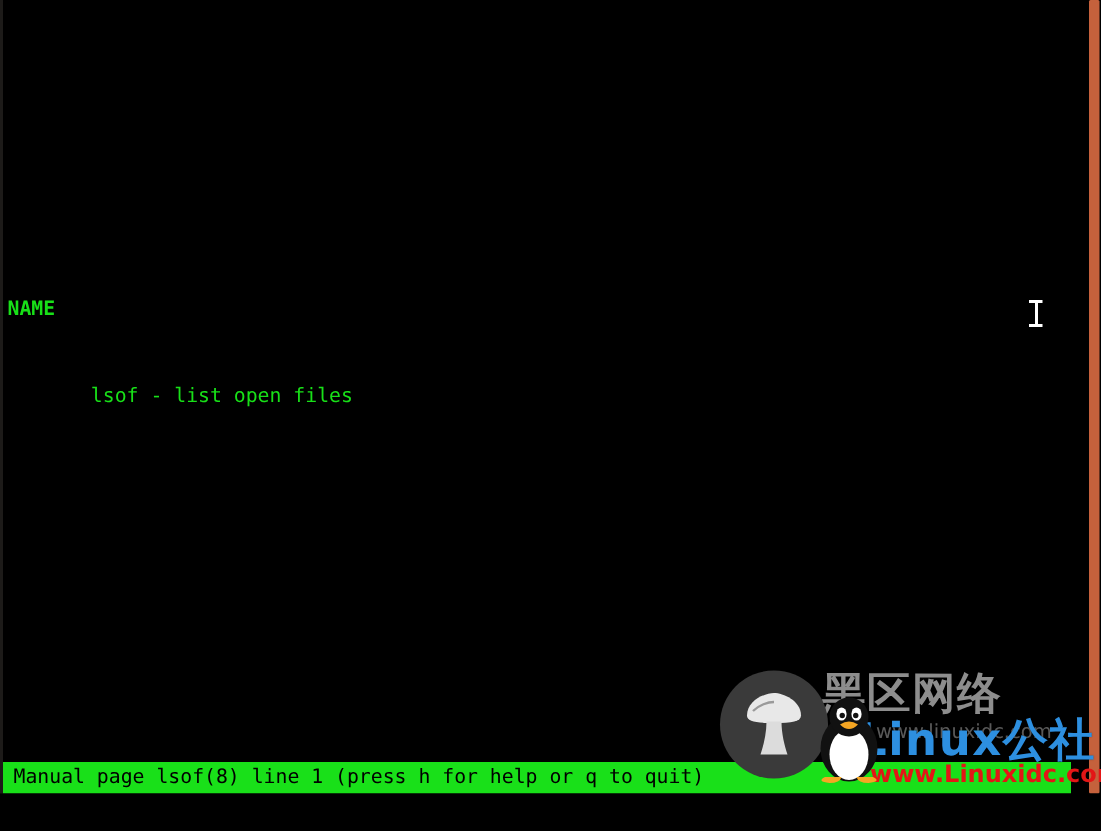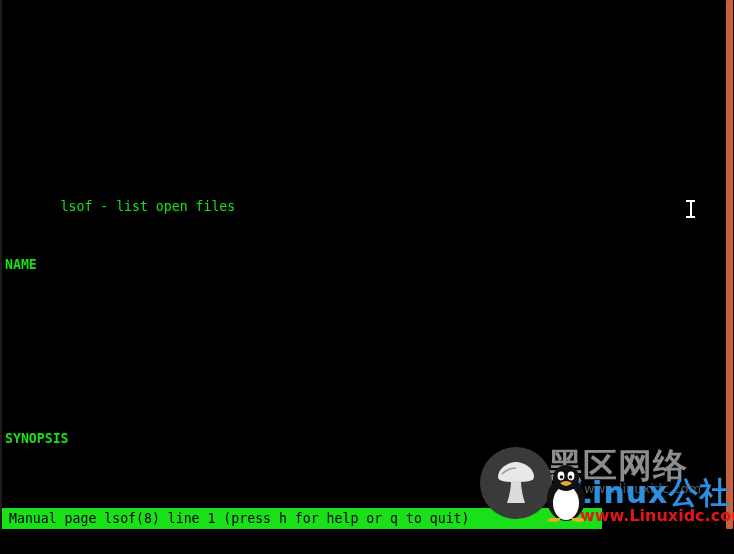--- a/index.html
+++ b/index.html
@@ -114,21 +114,21 @@
     width: 7px;
     height: 100%;
     background: #c5613c;
     border-radius: 1px;
   }
   
   .statusbar {
     position: absolute;
     left: 0;
     bottom: 0;
-    width: 600px;
+    width: 712px;
     height: 21px;
     background: #19e019;
     color: #000000;
     font-family: "DejaVu Sans Mono", monospace;
     font-size: 13.2px;
     line-height: 21px;
     padding-left: 7px;
     box-sizing: border-box;
     white-space: pre;
     z-index: 6;
@@ -163,21 +163,21 @@
     width: 250px;
     height: 90px;
     z-index: 7;
     pointer-events: none;
   }
   .wm-cn {
     position: absolute;
     left: 68px;
     top: 6px;
     font-family: "DejaVu Sans", sans-serif;
-    font-size: 34px;
+    font-size: 29px;
     font-weight: bold;
     color: #9a9a9a;
     opacity: .92;
     letter-spacing: 1px;
     white-space: nowrap;
   }
   .wm-cn2 {
     position: absolute;
     left: 92px;
     top: 36px;
@@ -240,27 +240,26 @@
 
   <div class="term">
 
     <div class="screen">
 
       
 
       <div class="row"> </div>
 
       
+      <div class="row"><span class="hdr">NAME</span></div>
       <div class="row">       <span>lsof - list open files</span></div>
-      <div class="row"><span class="hdr">NAME</span></div>
 
       <div class="row"> </div>
 
       
-      <div class="row"><span class="hdr">SYNOPSIS</span></div>
 
       
       
       
       
       
 
       
 
       

